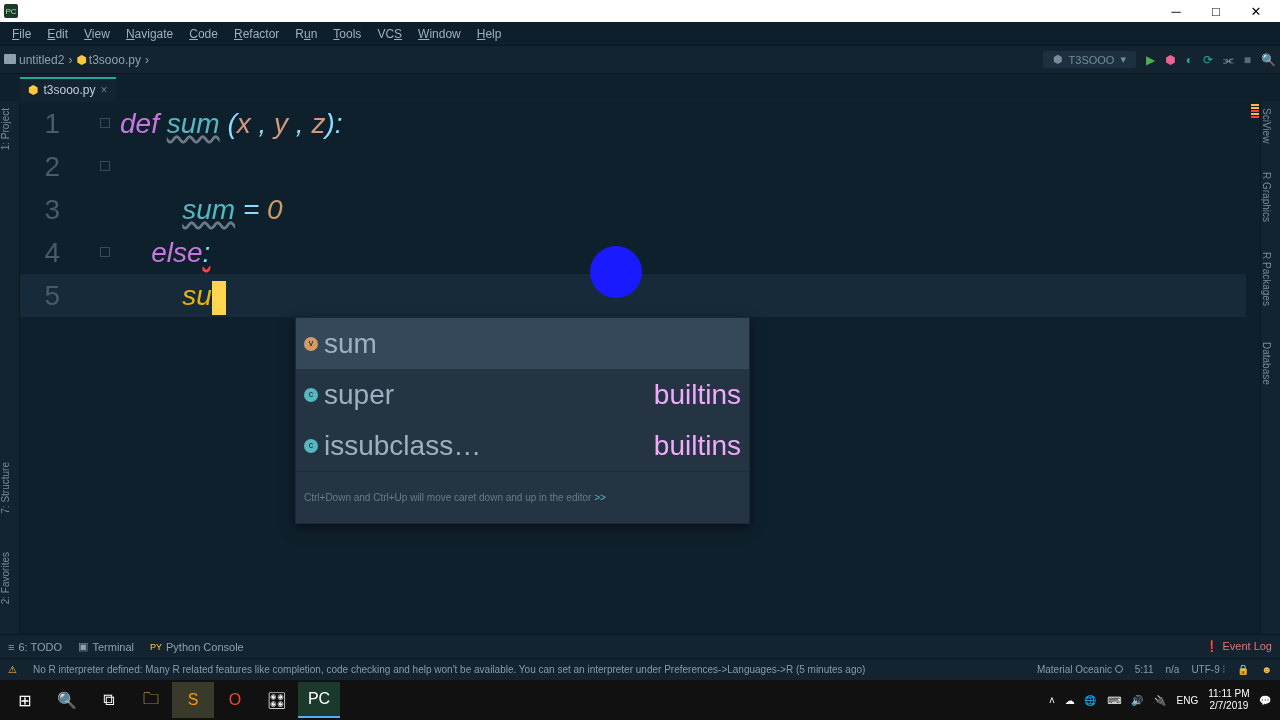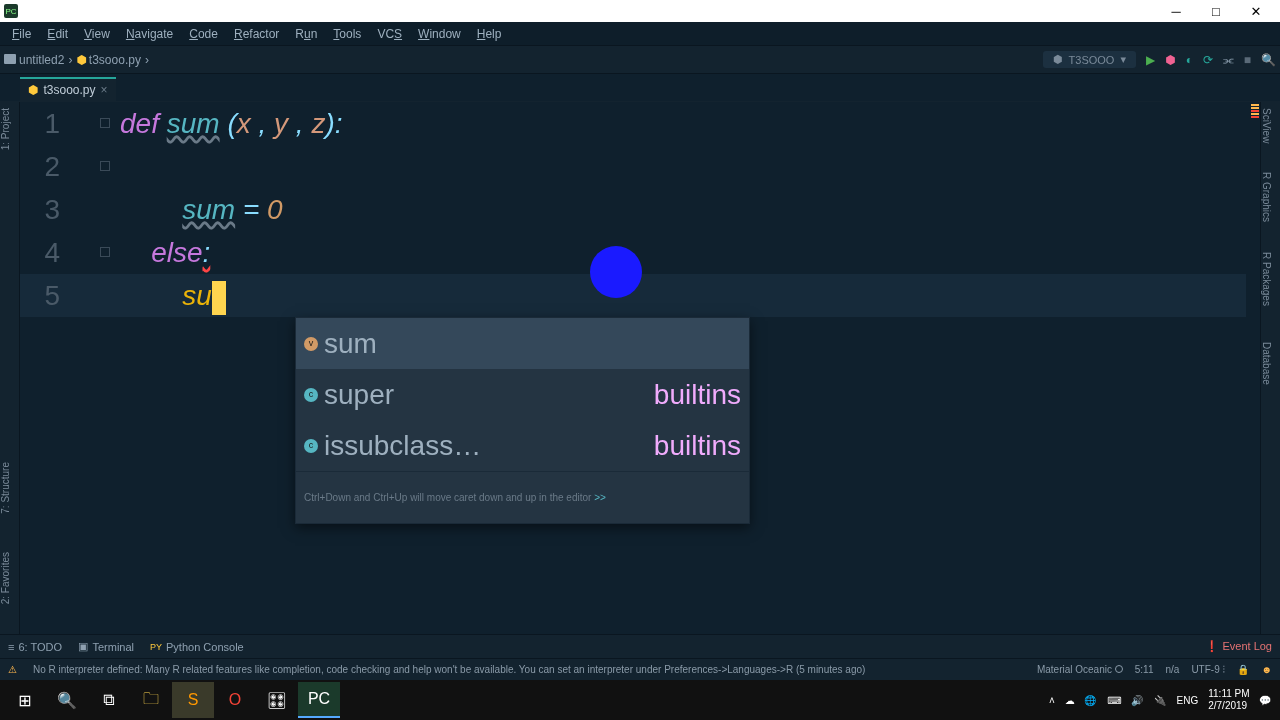--- a/index.html
+++ b/index.html
@@ -84,21 +84,21 @@
 
 .status { height:22px; background:#13232f; border-top:1px solid #0a1620; display:flex; align-items:center; padding:0 8px; font-size:10px; color:#8a9aa8; gap:12px; }
 .status .warn { color:#ffb74d; margin-right:4px; }
 .status .right { margin-left:auto; display:flex; gap:12px; align-items:center; }
 .lockdot { width:8px; height:8px; border:1px solid #8a9aa8; border-radius:50%; display:inline-block; }
 
 
 .taskbar { height:40px; background:#111; display:flex; align-items:center; padding:0 4px; color:#fff; }
 .taskbar .tb { width:42px; height:36px; display:flex; align-items:center; justify-content:center; font-size:16px; }
 .taskbar .tray { margin-left:auto; display:flex; align-items:center; gap:10px; font-size:10px; padding-right:4px; }
-.taskbar .clock { text-align:left; line-height:12px; }
+.taskbar .clock { text-align:center; line-height:12px; }
 </style>
 </head>
 <body>
 
 <div class="win-title">
   <span class="icon">PC</span>
   <div class="win-ctrls">
     <span>─</span>
     <span>□</span>
     <span>✕</span>

